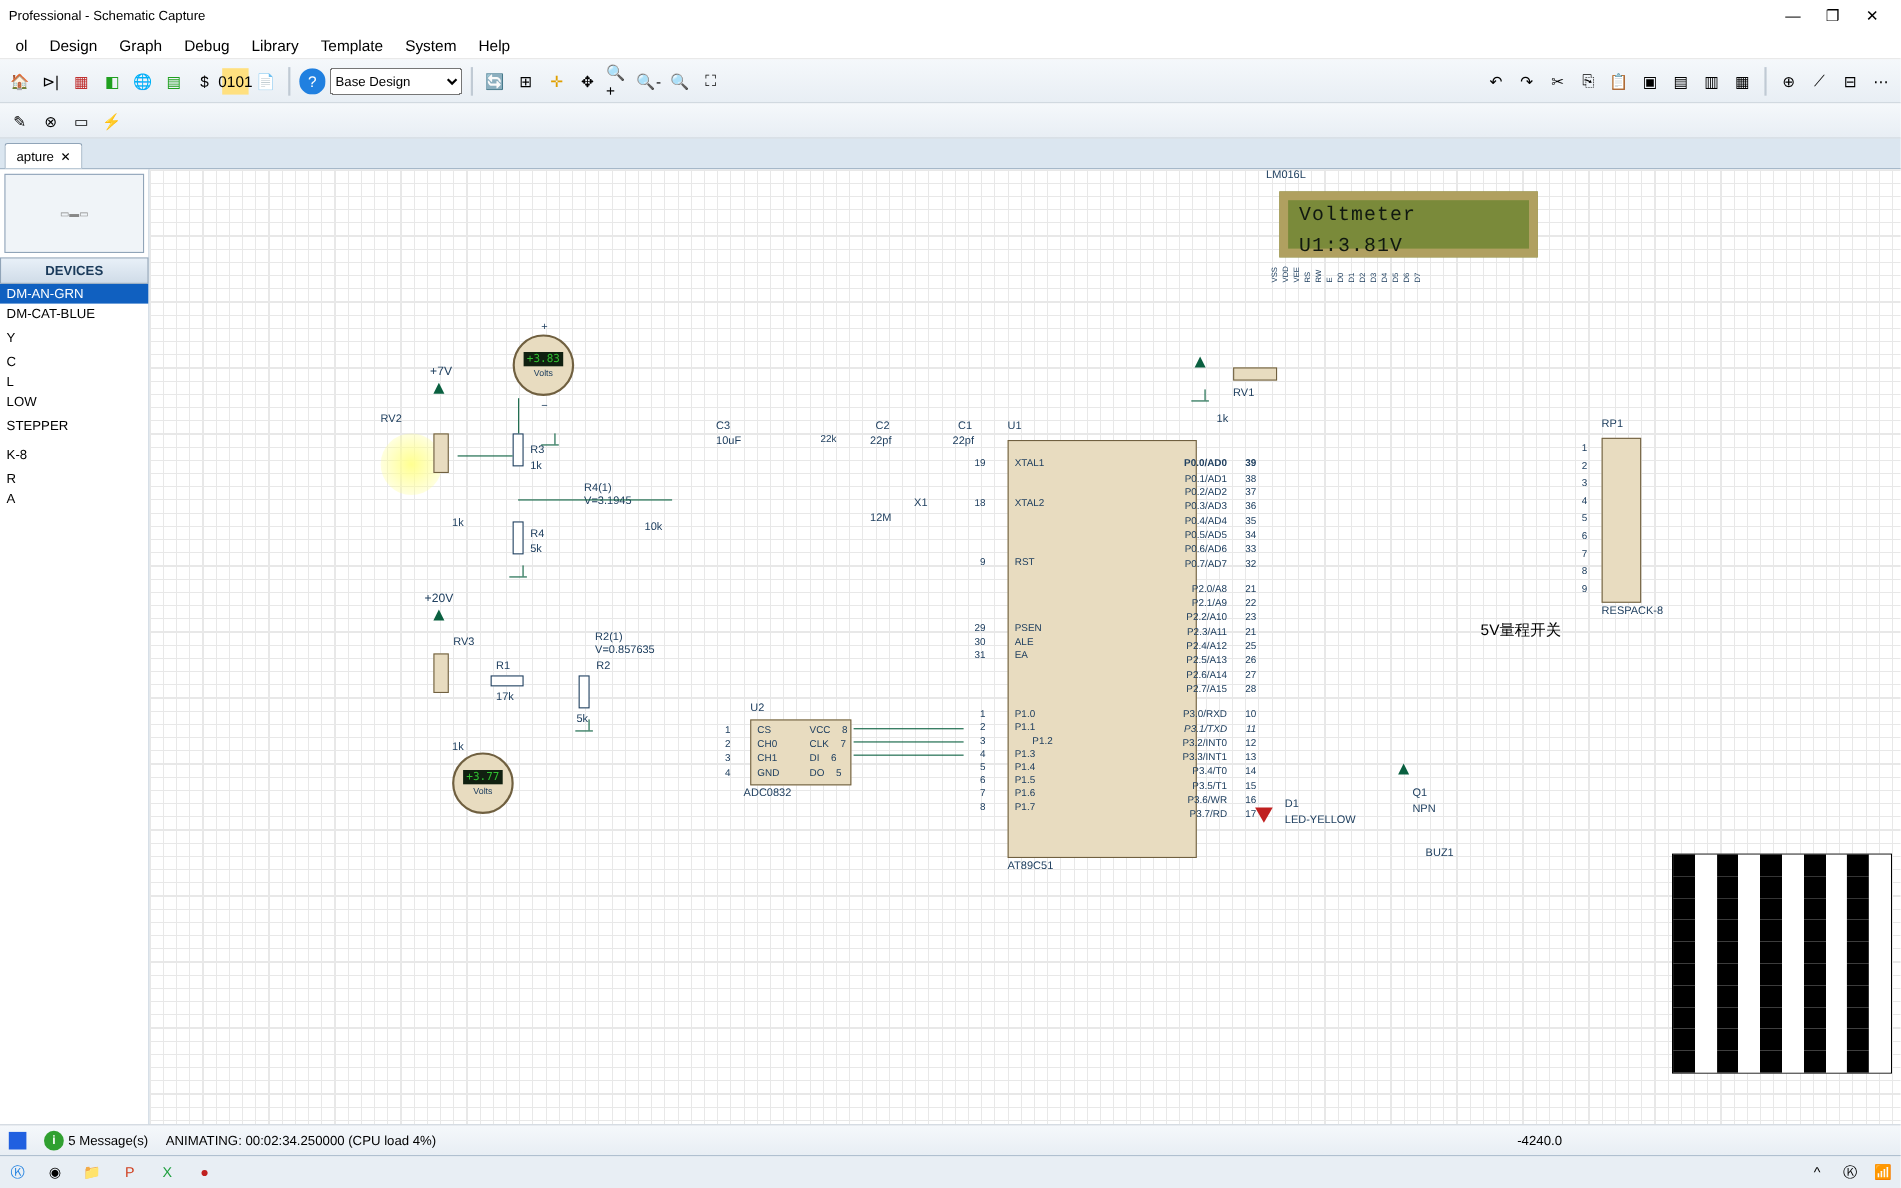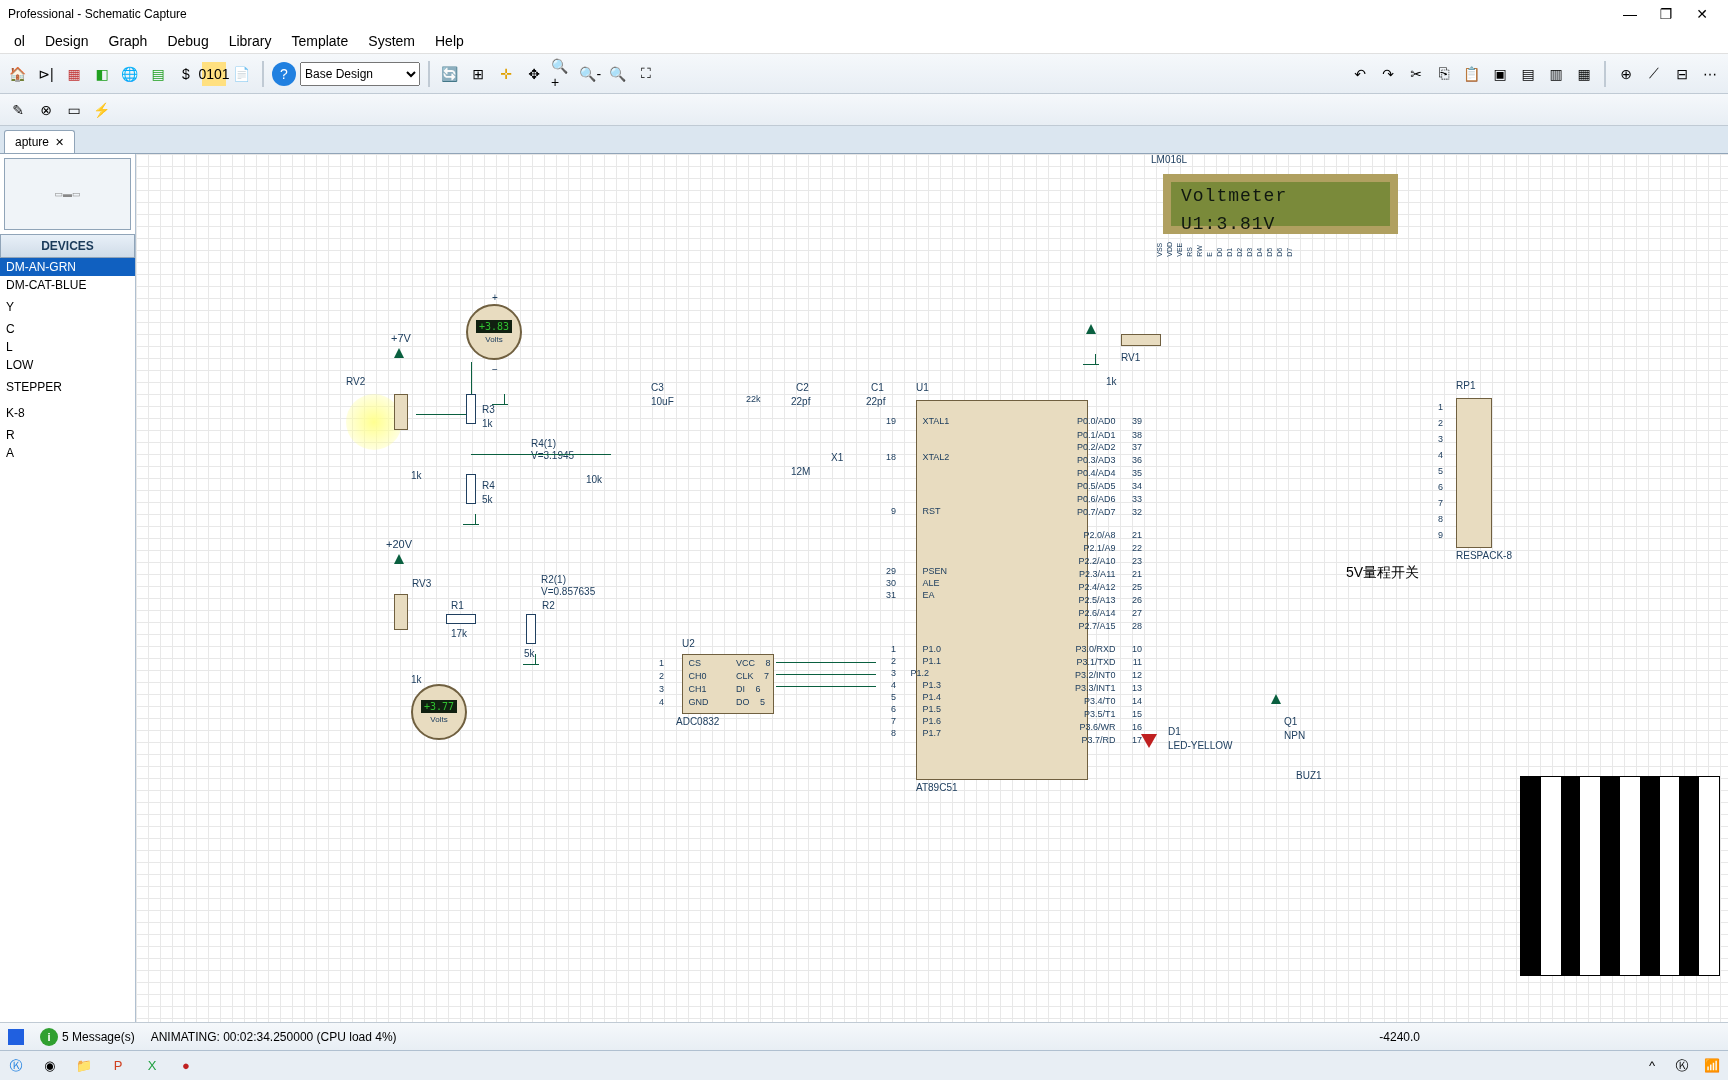--- a/index.html
+++ b/index.html
@@ -248,46 +248,46 @@
     <div class="label-txt" style="left:780px;top:628px">AT89C51</div>
     <div id="u1-left-pins" style="position:absolute;left:740px;top:262px;font-size:9px;color:#204060">
         <div style="position: absolute; top: 0px; white-space: nowrap;"><span style="display:inline-block;width:20px;text-align:right">19</span>&nbsp;<span style="margin-left:24px">XTAL1</span></div>
         <div style="position: absolute; top: 36px; white-space: nowrap;"><span style="display:inline-block;width:20px;text-align:right">18</span>&nbsp;<span style="margin-left:24px">XTAL2</span></div>
         <div style="position: absolute; top: 90px; white-space: nowrap;"><span style="display:inline-block;width:20px;text-align:right">9</span>&nbsp;<span style="margin-left:24px">RST</span></div>
         <div style="position: absolute; top: 150px; white-space: nowrap;"><span style="display:inline-block;width:20px;text-align:right">29</span>&nbsp;<span style="margin-left:24px">PSEN</span></div>
         <div style="position: absolute; top: 162px; white-space: nowrap;"><span style="display:inline-block;width:20px;text-align:right">30</span>&nbsp;<span style="margin-left:24px">ALE</span></div>
         <div style="position: absolute; top: 174px; white-space: nowrap;"><span style="display:inline-block;width:20px;text-align:right">31</span>&nbsp;<span style="margin-left:24px">EA</span></div>
         <div style="position: absolute; top: 228px; white-space: nowrap;"><span style="display:inline-block;width:20px;text-align:right">1</span>&nbsp;<span style="margin-left:24px">P1.0</span></div>
         <div style="position: absolute; top: 240px; white-space: nowrap;"><span style="display:inline-block;width:20px;text-align:right">2</span>&nbsp;<span style="margin-left:24px">P1.1</span></div>
-        <div style="position: absolute; top: 252px; white-space: nowrap;"><span style="display:inline-block;width:20px;text-align:right">3</span>&nbsp;<span style="margin-left:12px">P1.2</span></div>
+        <div style="position: absolute; top: 252px; white-space: nowrap;"><span style="display:inline-block;width:20px;text-align:right">3</span>&nbsp;<span style="margin-left:40px">P1.2</span></div>
         <div style="position: absolute; top: 264px; white-space: nowrap;"><span style="display:inline-block;width:20px;text-align:right">4</span>&nbsp;<span style="margin-left:24px">P1.3</span></div>
         <div style="position: absolute; top: 276px; white-space: nowrap;"><span style="display:inline-block;width:20px;text-align:right">5</span>&nbsp;<span style="margin-left:24px">P1.4</span></div>
         <div style="position: absolute; top: 288px; white-space: nowrap;"><span style="display:inline-block;width:20px;text-align:right">6</span>&nbsp;<span style="margin-left:24px">P1.5</span></div>
         <div style="position: absolute; top: 300px; white-space: nowrap;"><span style="display:inline-block;width:20px;text-align:right">7</span>&nbsp;<span style="margin-left:24px">P1.6</span></div>
         <div style="position: absolute; top: 312px; white-space: nowrap;"><span style="display:inline-block;width:20px;text-align:right">8</span>&nbsp;<span style="margin-left:24px">P1.7</span></div>
       </div>
     <div id="u1-right-pins" style="position:absolute;left:892px;top:262px;font-size:9px;color:#204060;text-align:right">
-        <div style="position: absolute; top: 0px; white-space: nowrap; width: 90px;"><span>P0.0/AD0</span>&nbsp;<span style="position:absolute;right:-24px">39</span></div>
+        <div style="position: absolute; top: 0px; white-space: nowrap; width: 90px; font-weight: bold;"><span>P0.0/AD0</span>&nbsp;<span style="position:absolute;right:-24px">39</span></div>
         <div style="position: absolute; top: 14px; white-space: nowrap; width: 90px;"><span>P0.1/AD1</span>&nbsp;<span style="position:absolute;right:-24px">38</span></div>
         <div style="position: absolute; top: 26px; white-space: nowrap; width: 90px;"><span>P0.2/AD2</span>&nbsp;<span style="position:absolute;right:-24px">37</span></div>
         <div style="position: absolute; top: 39px; white-space: nowrap; width: 90px;"><span>P0.3/AD3</span>&nbsp;<span style="position:absolute;right:-24px">36</span></div>
         <div style="position: absolute; top: 52px; white-space: nowrap; width: 90px;"><span>P0.4/AD4</span>&nbsp;<span style="position:absolute;right:-24px">35</span></div>
         <div style="position: absolute; top: 65px; white-space: nowrap; width: 90px;"><span>P0.5/AD5</span>&nbsp;<span style="position:absolute;right:-24px">34</span></div>
         <div style="position: absolute; top: 78px; white-space: nowrap; width: 90px;"><span>P0.6/AD6</span>&nbsp;<span style="position:absolute;right:-24px">33</span></div>
         <div style="position: absolute; top: 91px; white-space: nowrap; width: 90px;"><span>P0.7/AD7</span>&nbsp;<span style="position:absolute;right:-24px">32</span></div>
         <div style="position: absolute; top: 114px; white-space: nowrap; width: 90px;"><span>P2.0/A8</span>&nbsp;<span style="position:absolute;right:-24px">21</span></div>
         <div style="position: absolute; top: 127px; white-space: nowrap; width: 90px;"><span>P2.1/A9</span>&nbsp;<span style="position:absolute;right:-24px">22</span></div>
         <div style="position: absolute; top: 140px; white-space: nowrap; width: 90px;"><span>P2.2/A10</span>&nbsp;<span style="position:absolute;right:-24px">23</span></div>
         <div style="position: absolute; top: 153px; white-space: nowrap; width: 90px;"><span>P2.3/A11</span>&nbsp;<span style="position:absolute;right:-24px">21</span></div>
         <div style="position: absolute; top: 166px; white-space: nowrap; width: 90px;"><span>P2.4/A12</span>&nbsp;<span style="position:absolute;right:-24px">25</span></div>
         <div style="position: absolute; top: 179px; white-space: nowrap; width: 90px;"><span>P2.5/A13</span>&nbsp;<span style="position:absolute;right:-24px">26</span></div>
         <div style="position: absolute; top: 192px; white-space: nowrap; width: 90px;"><span>P2.6/A14</span>&nbsp;<span style="position:absolute;right:-24px">27</span></div>
         <div style="position: absolute; top: 205px; white-space: nowrap; width: 90px;"><span>P2.7/A15</span>&nbsp;<span style="position:absolute;right:-24px">28</span></div>
         <div style="position: absolute; top: 228px; white-space: nowrap; width: 90px;"><span>P3.0/RXD</span>&nbsp;<span style="position:absolute;right:-24px">10</span></div>
-        <div style="position: absolute; top: 241px; white-space: nowrap; width: 90px;"><span>P3.1/TXD</span>&nbsp;<span style="position:absolute;right:-24px">11</span></div>
+        <div style="position: absolute; top: 241px; white-space: nowrap; width: 90px; font-style: italic;"><span>P3.1/TXD</span>&nbsp;<span style="position:absolute;right:-24px">11</span></div>
         <div style="position: absolute; top: 254px; white-space: nowrap; width: 90px;"><span>P3.2/INT0</span>&nbsp;<span style="position:absolute;right:-24px">12</span></div>
         <div style="position: absolute; top: 267px; white-space: nowrap; width: 90px;"><span>P3.3/INT1</span>&nbsp;<span style="position:absolute;right:-24px">13</span></div>
         <div style="position: absolute; top: 280px; white-space: nowrap; width: 90px;"><span>P3.4/T0</span>&nbsp;<span style="position:absolute;right:-24px">14</span></div>
         <div style="position: absolute; top: 293px; white-space: nowrap; width: 90px;"><span>P3.5/T1</span>&nbsp;<span style="position:absolute;right:-24px">15</span></div>
         <div style="position: absolute; top: 306px; white-space: nowrap; width: 90px;"><span>P3.6/WR</span>&nbsp;<span style="position:absolute;right:-24px">16</span></div>
         <div style="position: absolute; top: 319px; white-space: nowrap; width: 90px;"><span>P3.7/RD</span>&nbsp;<span style="position:absolute;right:-24px">17</span></div>
       </div>
 
     <div class="label-txt" style="left:546px;top:484px">U2</div>
     <div class="chip" style="left:546px;top:500px;width:92px;height:60px"></div>

